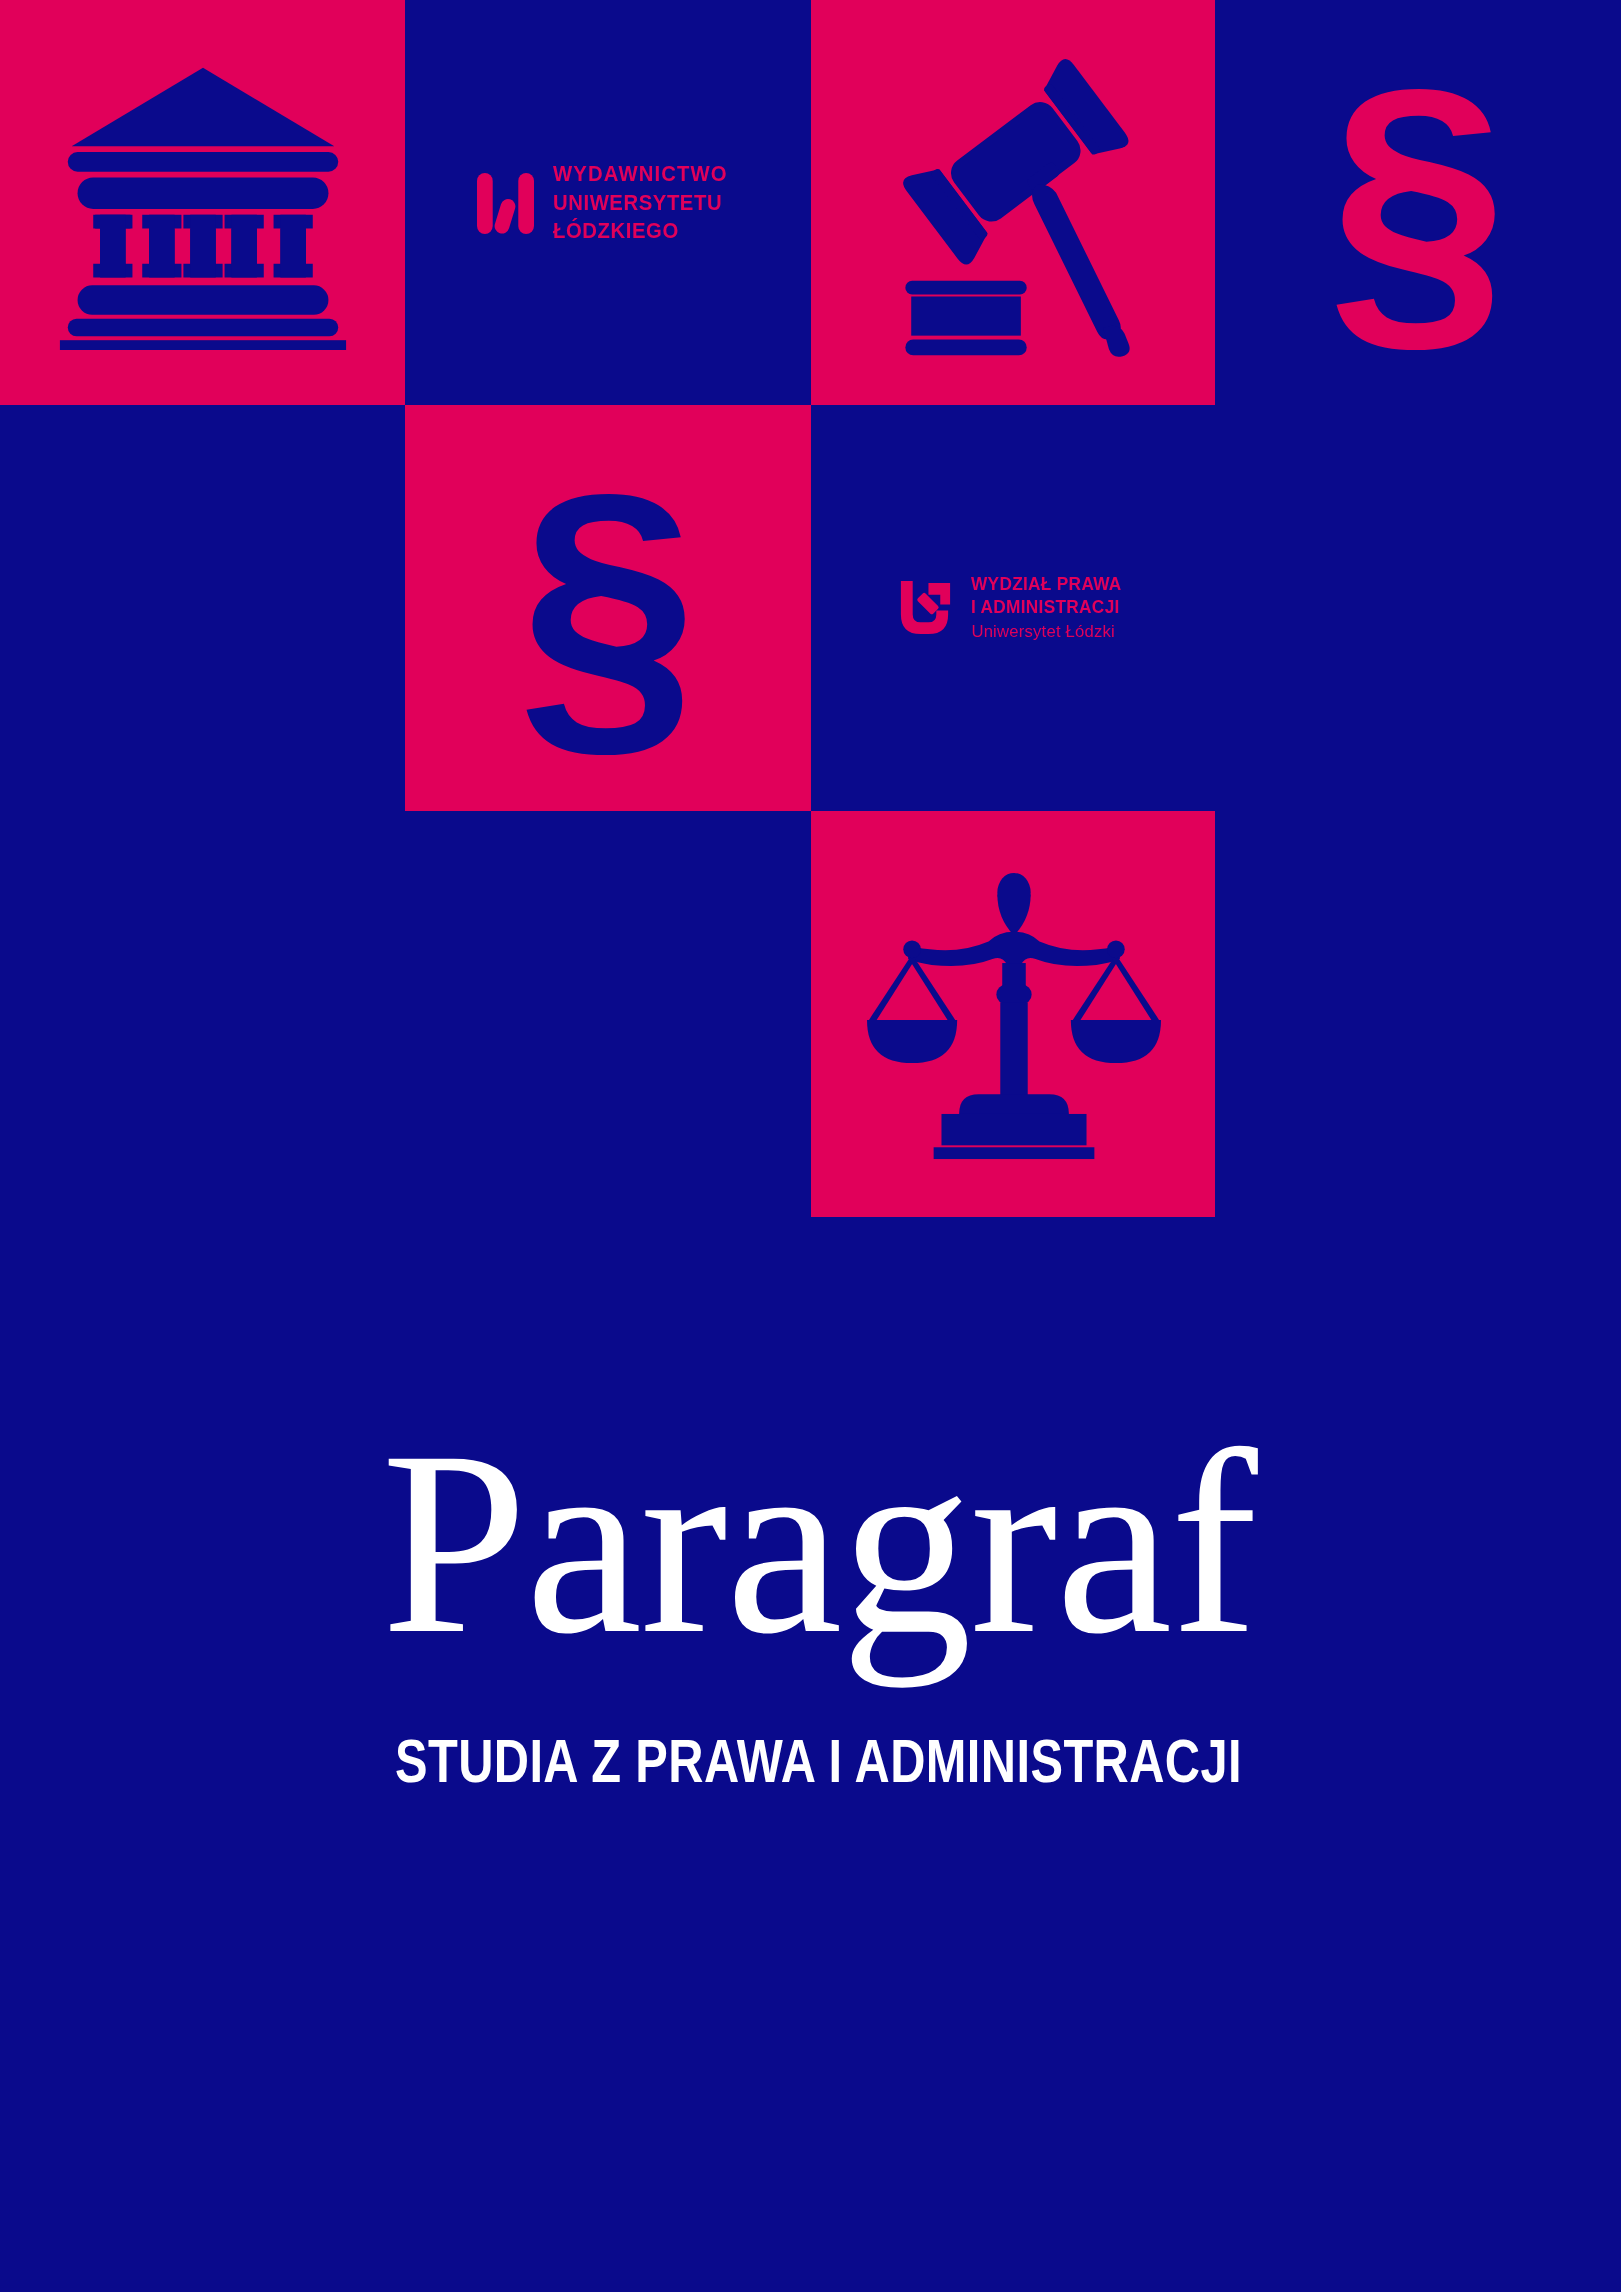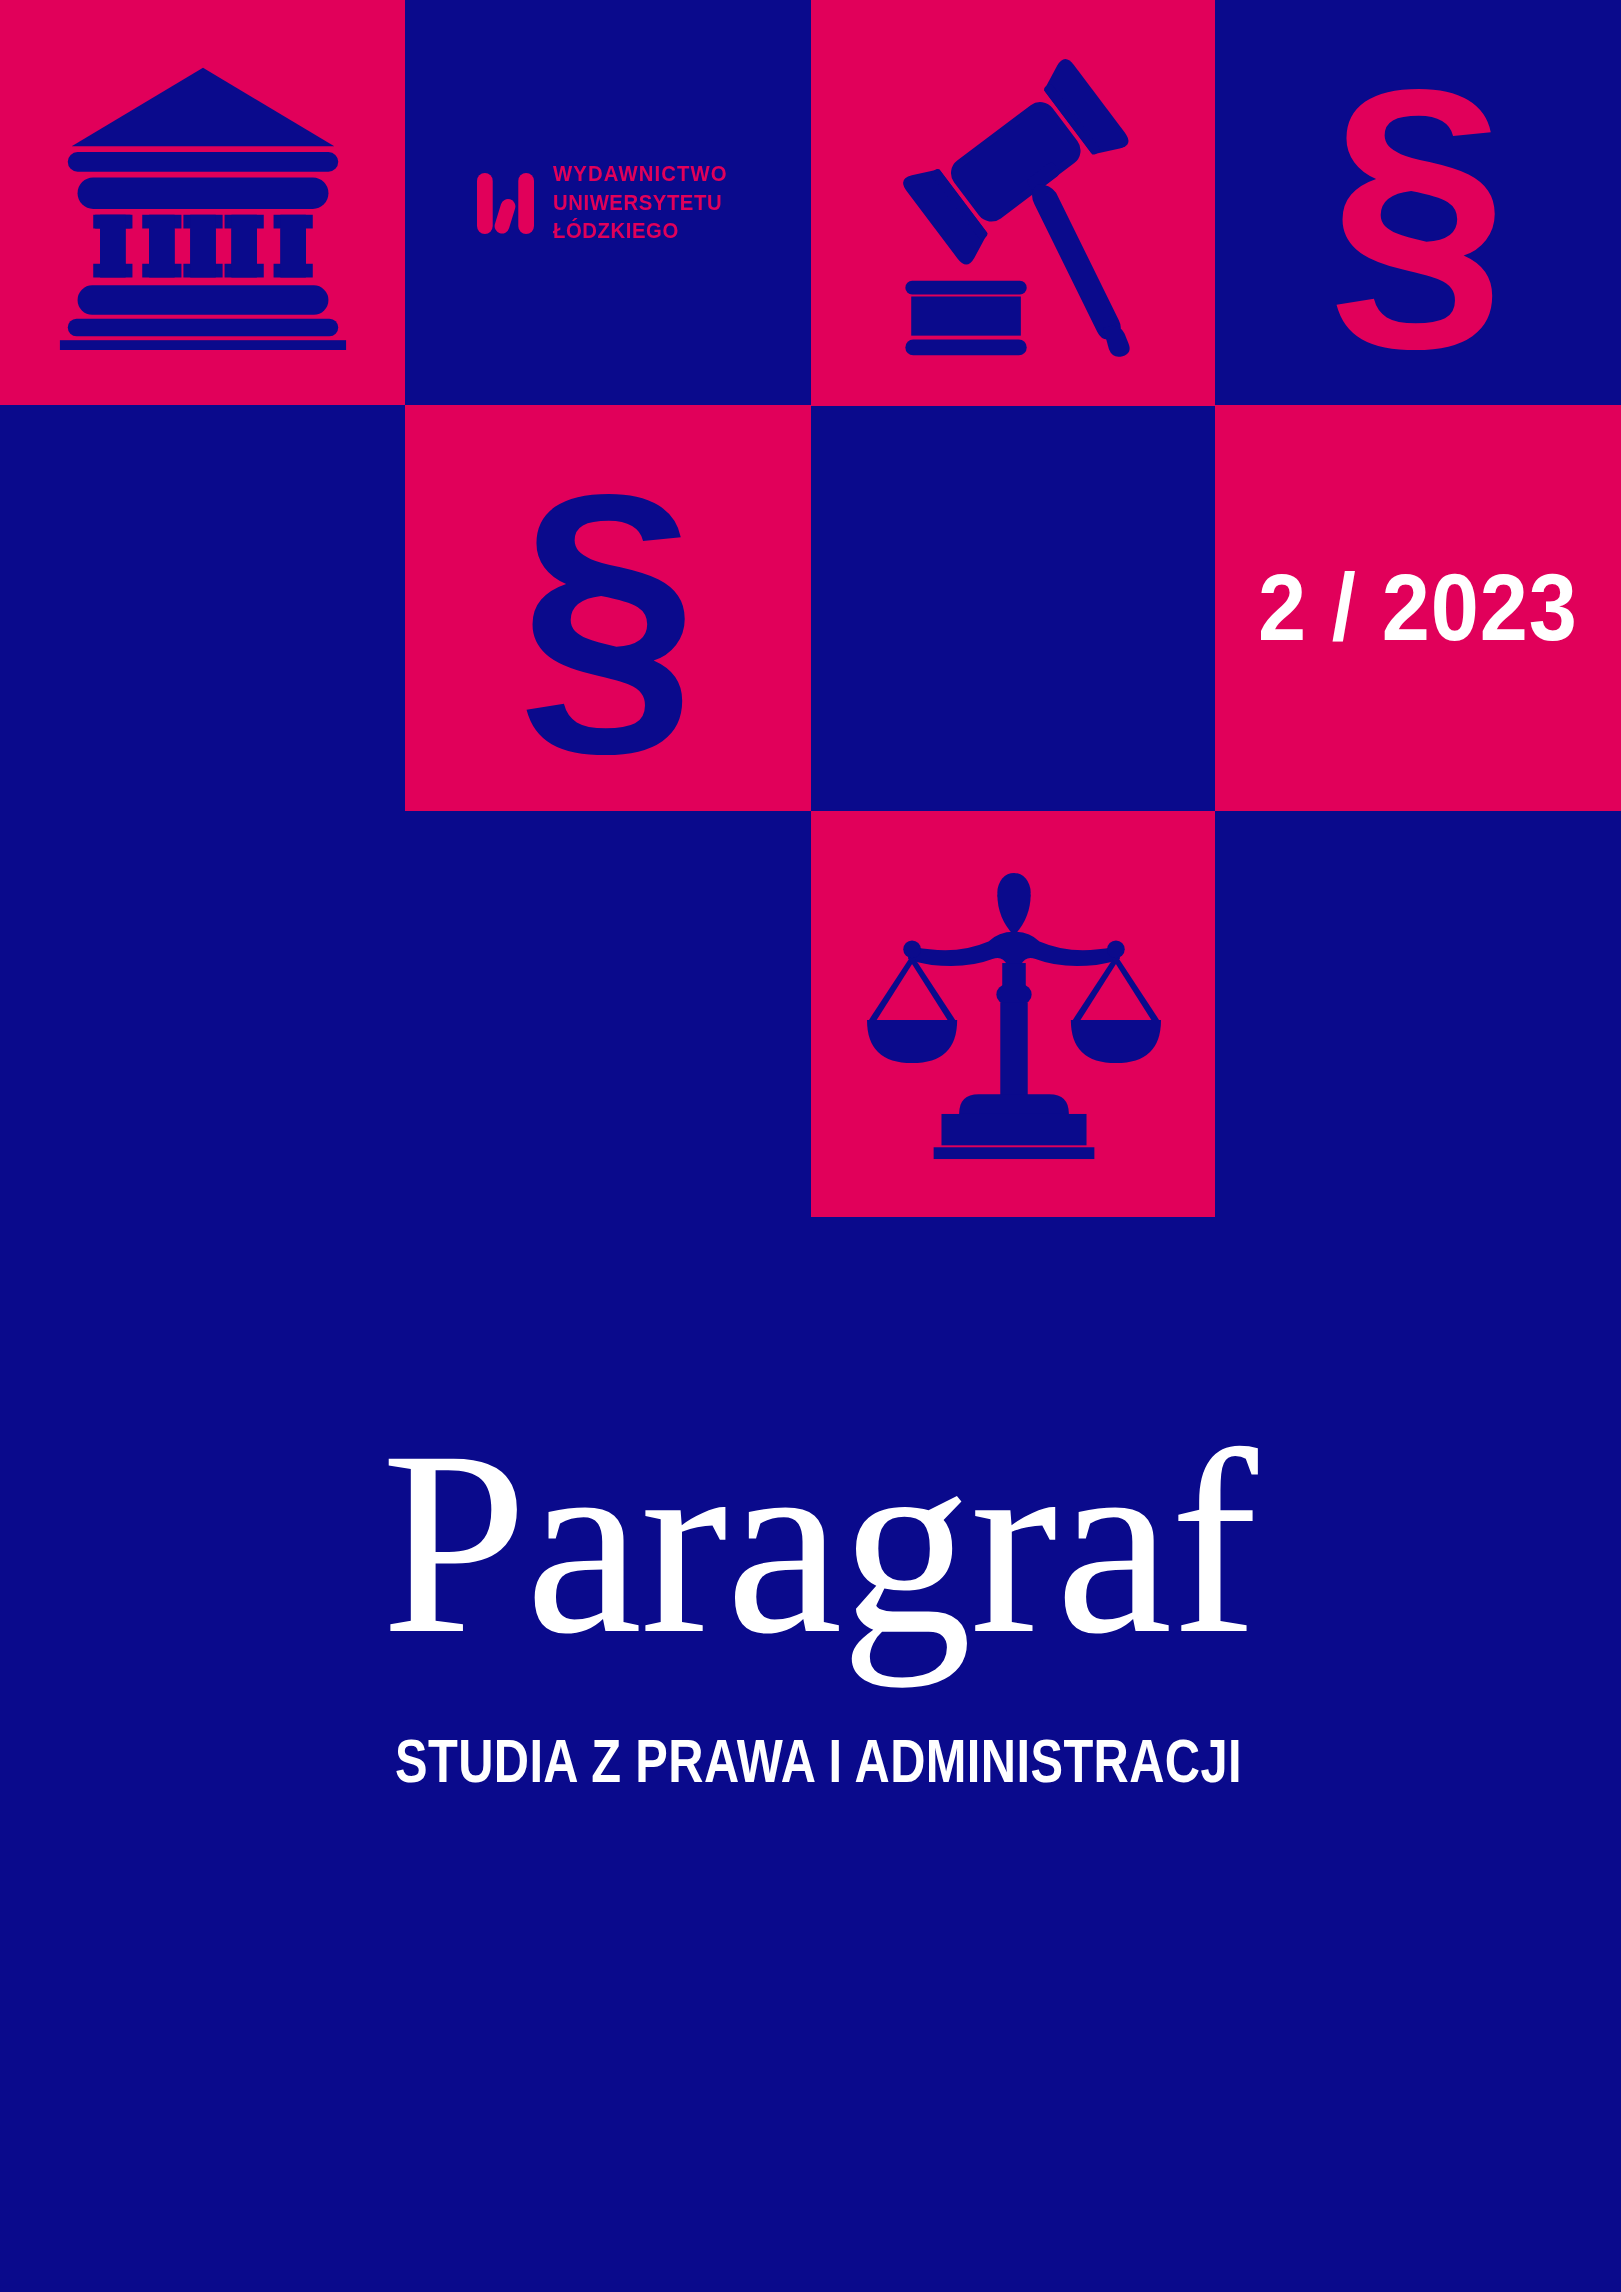--- a/index.html
+++ b/index.html
@@ -248,24 +248,38 @@
     <div class="cell navy r0 c3">
       <span class="para-sign pink-glyph">§</span>
     </div>
 
     <div class="cell navy r1 c0"></div>
 
     <div class="cell pink r1 c1">
       <span class="para-sign navy-glyph">§</span>
     </div>
 
-
-    <div class="cell pink r1 c3">
-      <span class="issue">2 / 2023</span>
-    </div>
+    <div class="cell navy r1 c2">
+      <div class="fac-logo">
+        <svg class="fac-mark" width="61" height="61" viewBox="0 0 62 62">
+
+          <path d="M6 4 L6 38 Q6 58 26 58 L34 58 Q54 58 54 38 L54 34 L42 34 L42 38 Q42 46 34 46 L26 46 Q18 46 18 38 L18 4 Z" fill="#E1005A"></path>
+
+          <rect x="28" y="16" width="11" height="22" rx="2" fill="#E1005A" transform="rotate(-45 33.5 27)"></rect>
+
+          <path d="M34 6 L56 6 L56 28 L46 28 L46 18 L34 18 Z" fill="#E1005A"></path>
+        </svg>
+        <div class="fac-text">
+          <div class="fl1">WYDZIAŁ PRAWA</div>
+          <div class="fl2">I ADMINISTRACJI</div>
+          <div class="fl3">Uniwersytet Łódzki</div>
+        </div>
+      </div>
+    </div>
+
 
     <div class="cell navy r2 c0"></div>
     <div class="cell navy r2 c1"></div>
 
     <div class="cell pink r2 c2">
       <svg width="314" height="294" viewBox="0 0 320 300">
         <g fill="#0A0A8C">
 
           <ellipse cx="160" cy="26" rx="17" ry="20"></ellipse>
           <path d="M143 28 Q143 52 160 70 Q177 52 177 28 Z"></path>

